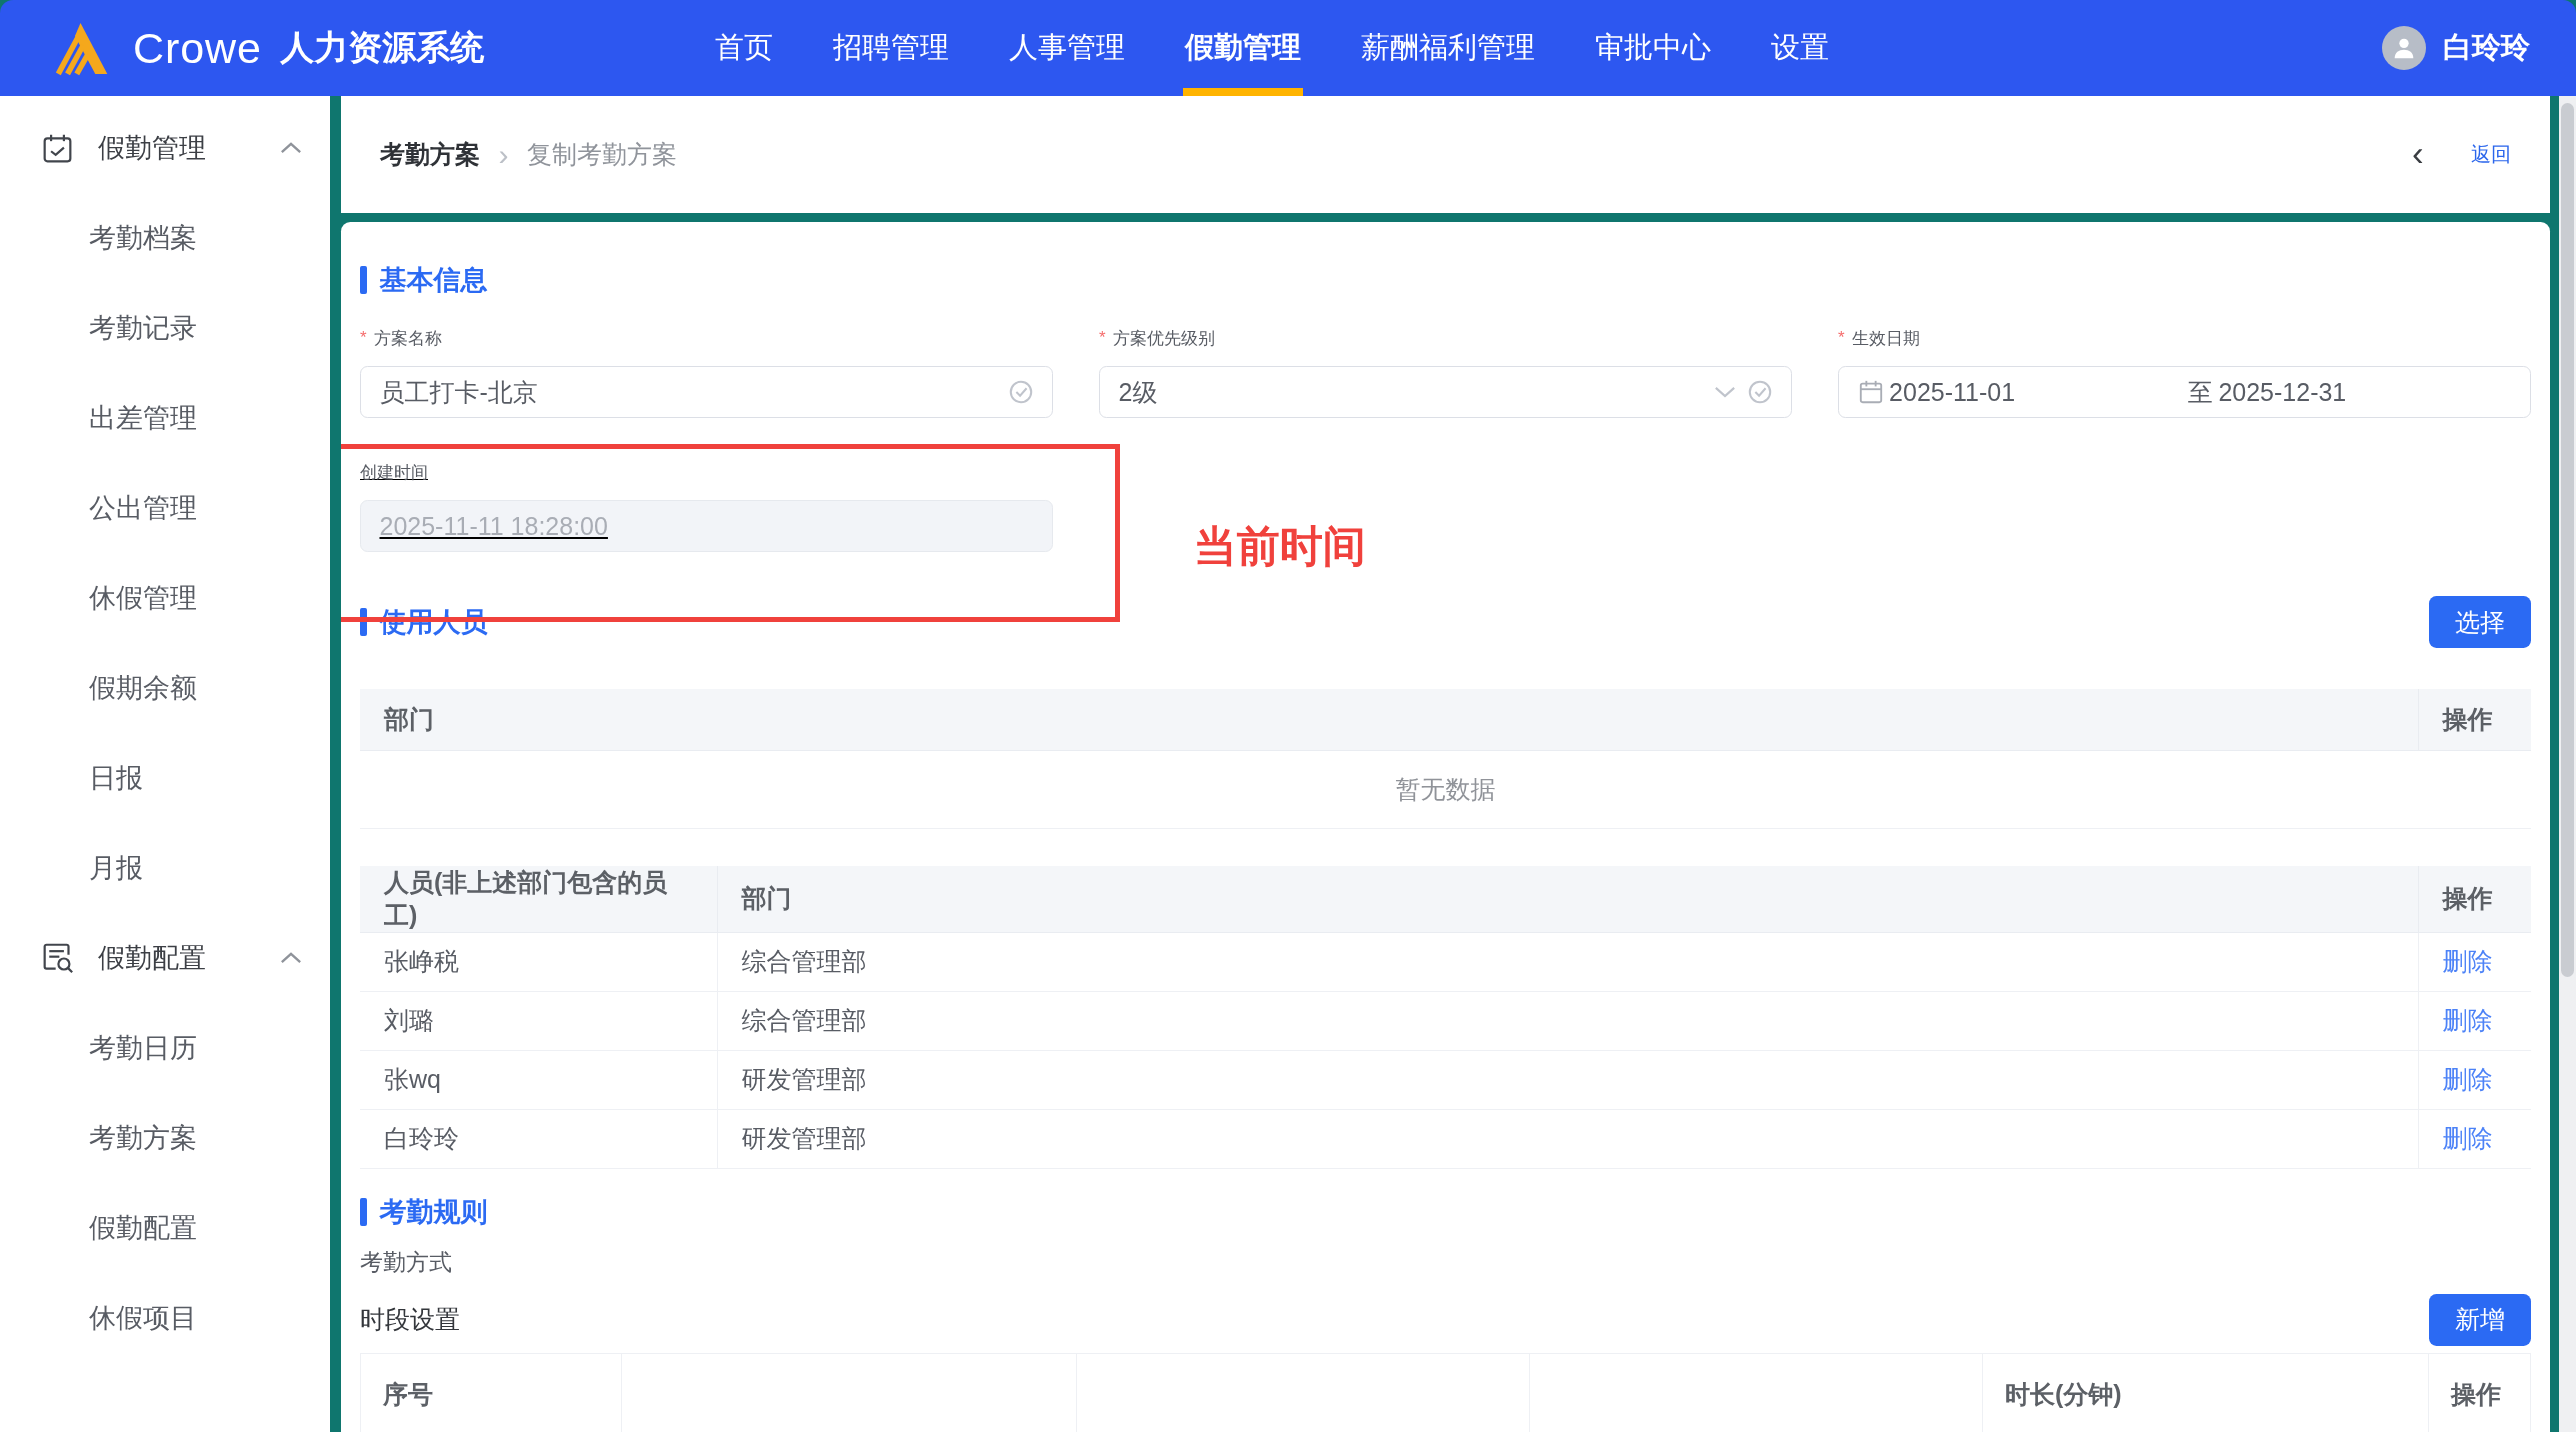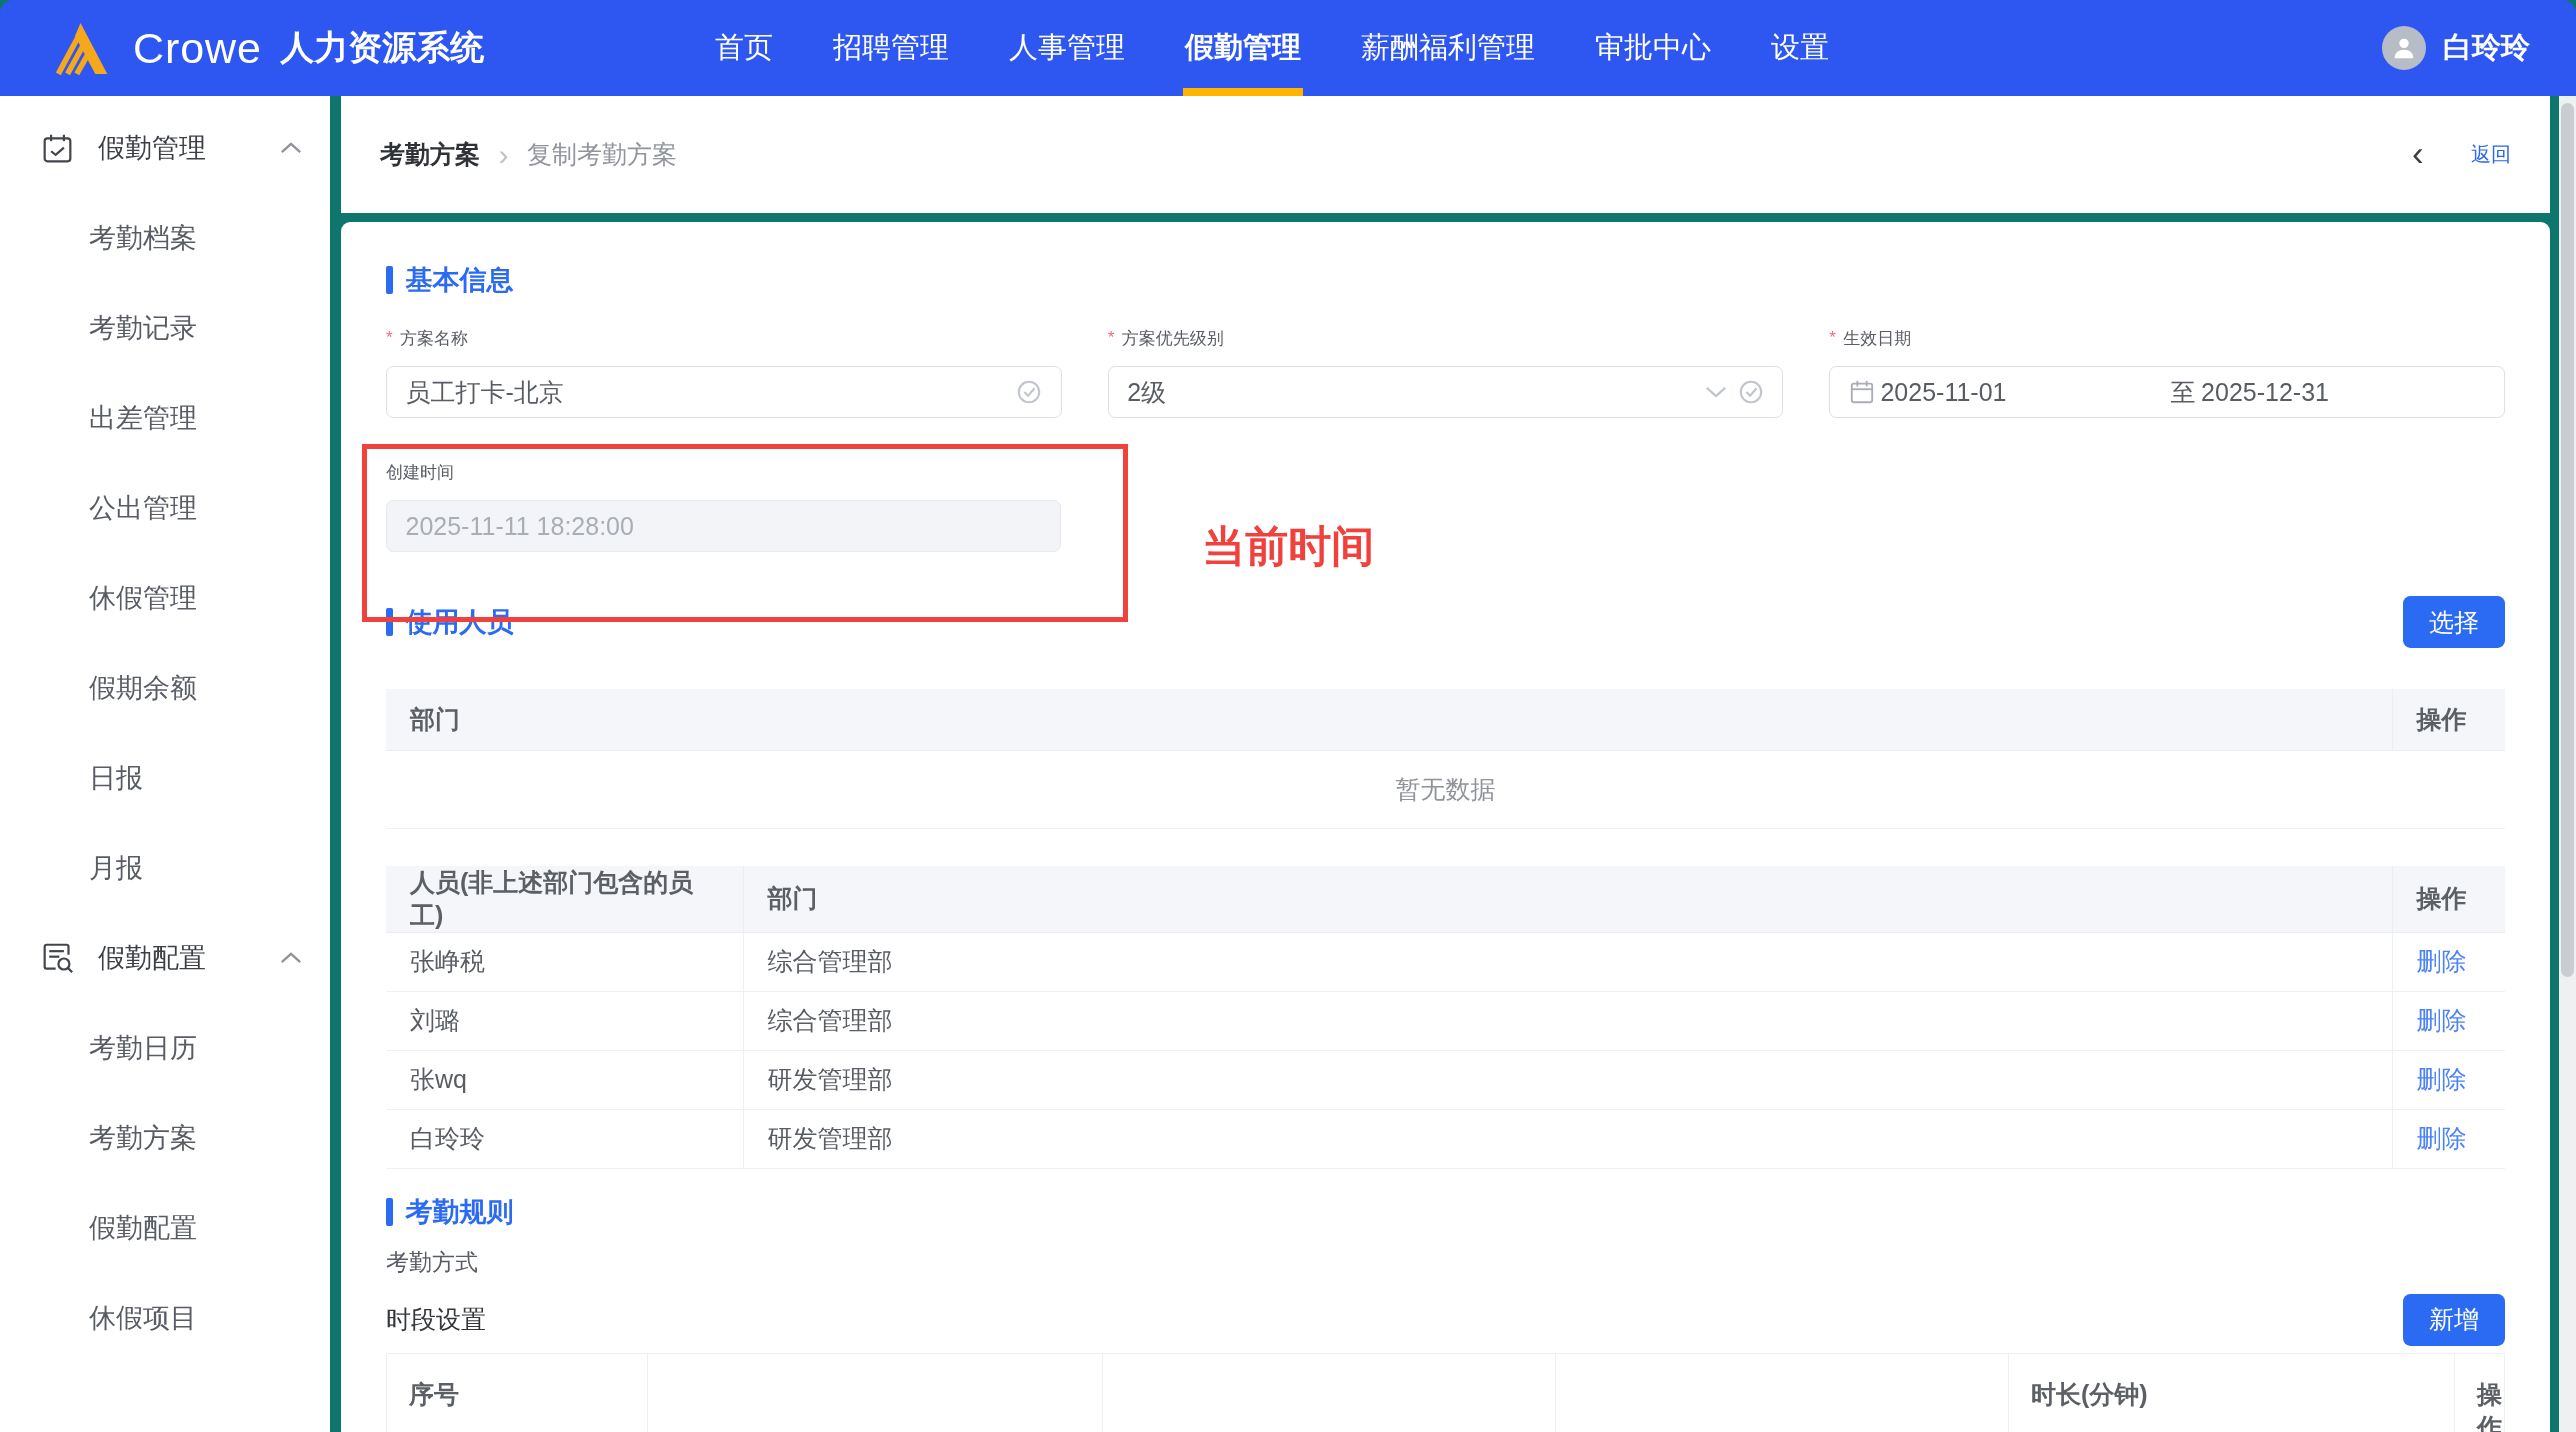--- a/index.html
+++ b/index.html
@@ -31,36 +31,36 @@
   .main { flex:1; display:flex; margin-left:11px; min-width:0; }
   .main-col { flex:1; display:flex; flex-direction:column; min-width:0; }
   .crumb-bar { height:117px; background:#fff; display:flex; align-items:center; padding:0 39px; }
   .crumb-root { font-size:25px; font-weight:700; color:#2f3237; }
   .crumb-sep { color:#bcc0c7; margin:0 18.5px; font-size:30px; }
   .crumb-cur { font-size:25px; color:#90949b; }
   .back { margin-left:auto; display:flex; align-items:center; gap:7.4px; cursor:pointer; }
   .back-chev { color:#3a3d42; font-size:35px; line-height:1; margin-top:-3.7px; }
   .back-label { color:#2b66ec; font-size:20px;margin-left:40px; }
   .gap8 { height:9.3px; }
-  .card { flex:1; background:#fff; border-radius:9.3px 9.3px 0 0; padding:0 45px; overflow:hidden; position:relative; }
+  .card { flex:1; background:#fff; border-radius:9.3px 9.3px 0 0; padding:0 19px; overflow:hidden; position:relative; }
 
   .sec-title { display:flex; align-items:center; gap:13px; color:#2b6af3; font-size:27px; font-weight:600; height:30px; }
   .sec-bar { width:6.5px; height:28px; background:#2b6af3; border-radius:1.9px; flex:none; }
   #sec-basic { margin-top:43px; }
 
   .form-grid { display:grid; grid-template-columns:1fr 1fr 1fr; column-gap:46px; margin-top:28px; }
   .f-label { font-size:17px; color:#585c64; margin-bottom:13px; height:30px; display:flex; align-items:center; }
   .req::before { content:"*"; color:#f56c6c; margin-right:7.4px; }
   .input { height:52px; border:1.9px solid #dcdfe6; border-radius:7.4px; display:flex; align-items:center; padding:0 18.5px; font-size:25px; color:#585c64; background:#fff; }
   .sfx { margin-left:auto; display:flex; align-items:center; gap:11px; color:#c0c4cc; }
   .date-val { flex:1; text-align:left; }
   .date-to { color:#585c64; padding:0 5.6px; }
   .cal-icon { margin-right:5.6px; display:flex; }
 
-  .created { position:relative; width:calc((100% - 93px)/3); margin-top:39px; }
+  .created { position:relative; width:calc((100% - 93px)/3); margin-top:39px;text-decoration:underline; }
   .input.disabled { background:#f2f4f8; border-color:#e6e9ee; color:#a9adb5; }
   .red-box { position:absolute; top:-13px; left:-24px; width:calc(100% + 91px); height:178px; border:5.6px solid #f0413c; pointer-events:none; }
   .red-note { position:absolute; left:calc(100% + 141px); top:61px; color:#f0413c; font-size:43px; font-weight:700; white-space:nowrap; }
 
   .users-row { margin-top:44px; display:flex; align-items:center; justify-content:space-between; }
   .btn { background:#2b6af3; color:#fff; border:none; border-radius:7.4px; height:52px; padding:0 26px; font-size:25px; cursor:pointer; }
 
   table { width:100%; border-collapse:collapse; font-size:25px; color:#585c64; table-layout:fixed; }
   th { background:#f4f6f9; font-weight:600; color:#5c6066; text-align:left; height:61px; padding:0 24px; border-bottom:1.9px solid #e9ecf1; }
   td { height:59px; padding:0 24px; border-bottom:1.9px solid #eef0f4; background:#fff; }

